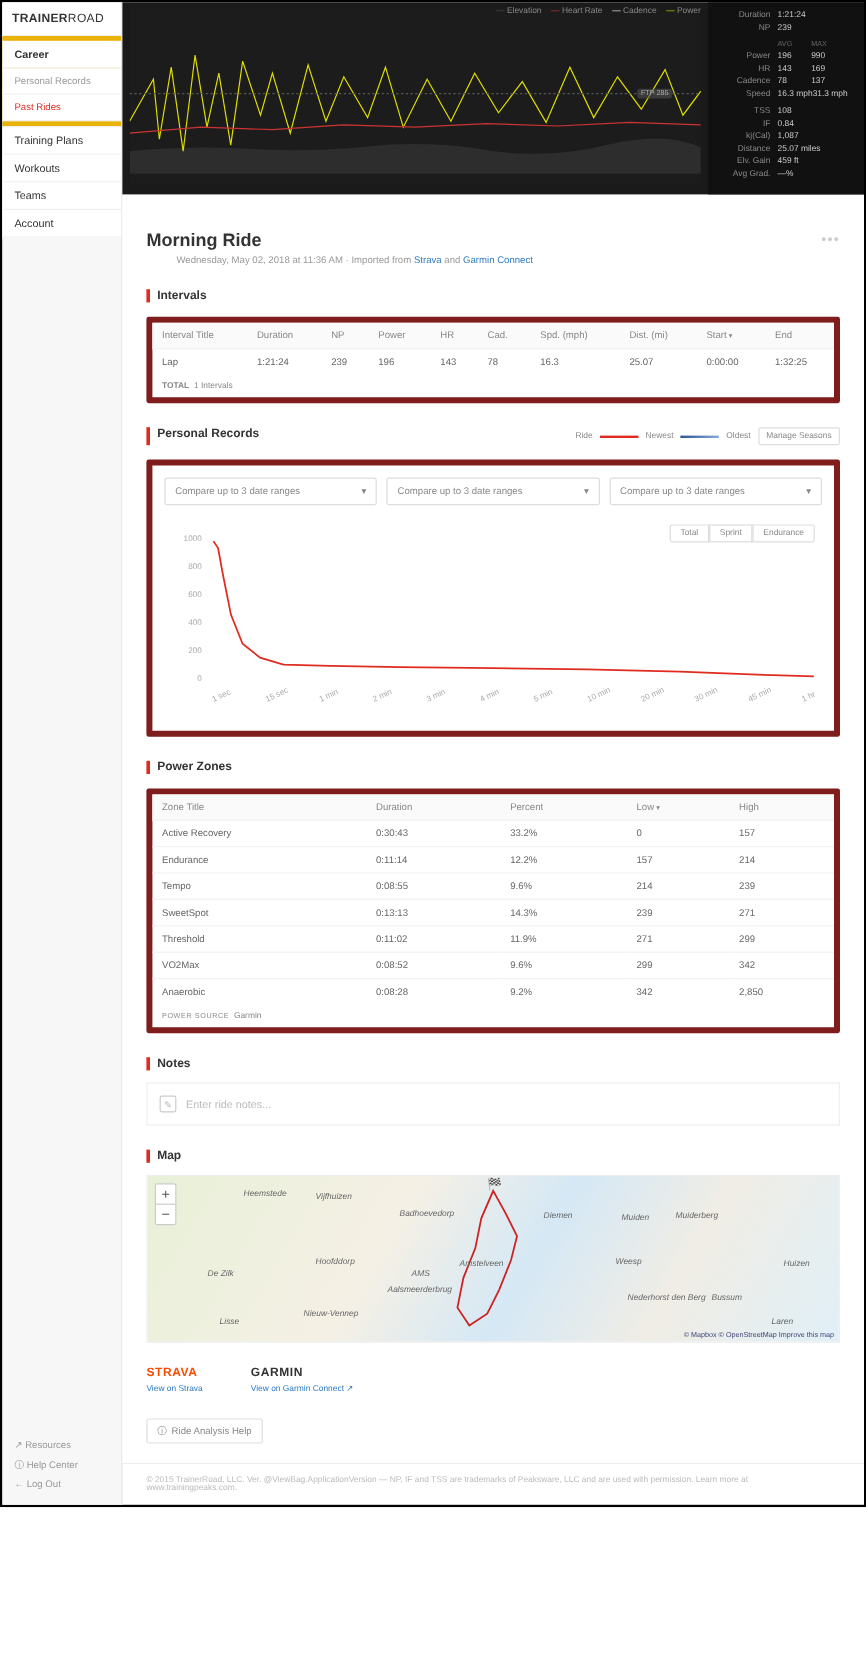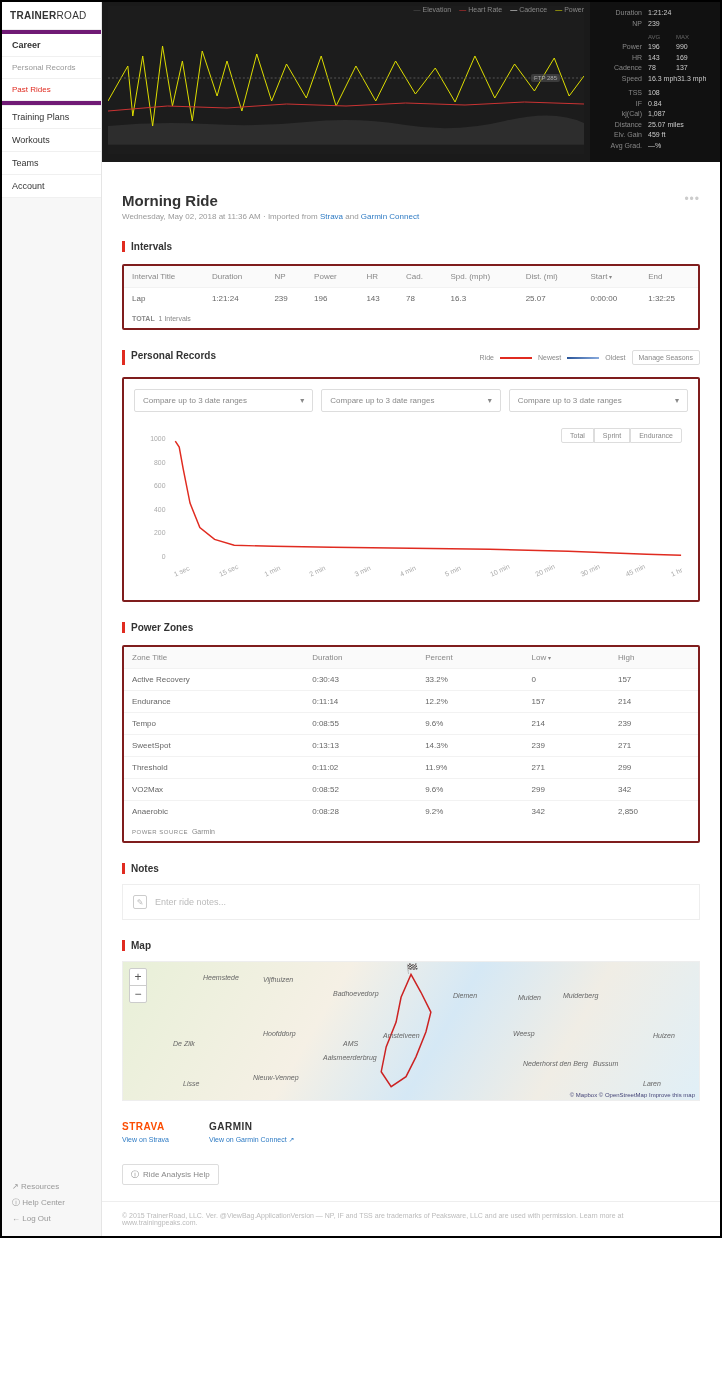--- a/index.html
+++ b/index.html
@@ -5,45 +5,45 @@
 * { box-sizing: border-box; margin: 0; padding: 0; }
 body { font-family: -apple-system, BlinkMacSystemFont, "Segoe UI", Helvetica, Arial, sans-serif; font-size: 11px; color: #333; background: #fff; width: 722px; }
 .app { display: flex; border: 2px solid #000; }
 .sidebar { width: 100px; background: #f7f7f7; border-right: 1px solid #e5e5e5; display: flex; flex-direction: column; }
 .logo { padding: 8px; font-weight: 700; font-size: 10px; letter-spacing: 0.3px; background: #fff; border-bottom: 1px solid #eee; }
 .logo span.thin { font-weight: 300; }
 .nav-item { padding: 6px 10px; font-size: 9px; color: #333; cursor: pointer; background:#fff; border-bottom:1px solid #f0f0f0;}
 .nav-item.sub { padding-left: 10px; color: #999; font-size: 8px; }
 .nav-item.sub.active { color: #e02b20; }
 .nav-item.top { font-weight: 600; }
-.nav-group { background:#701a75; border-bottom:1px solid #eee; padding:4px 0;}
+.nav-group { background:#eab308; border-bottom:1px solid #eee; padding:4px 0;}
 .sidebar-bottom { margin-top: auto; padding: 10px; font-size: 8px; color: #999; }
 .sidebar-bottom div { padding: 3px 0; cursor: pointer; }
 .main { flex: 1; display: flex; flex-direction: column; }
 .chart-header { background: #1a1a1a; color: #aaa; display: flex; height: 160px; position: relative; }
 .chart-area { flex: 1; position: relative; padding: 4px 6px; }
 .legend { position:absolute; top:4px; right:6px; font-size:7px; display:flex; gap:8px; color:#888;}
 .legend span::before { content:"—"; margin-right:2px; }
 .legend .el::before{color:#555;} .legend .hr::before{color:#d33;} .legend .cad::before{color:#eee;} .legend .pwr::before{color:#dede00;}
 .stats-panel { width: 130px; background: #111; padding: 6px 8px; font-size: 7px; line-height: 1.5; }
 .stats-panel .row { display: flex; justify-content: space-between; white-space:nowrap; }
 .stats-panel .lbl { color: #888; text-align:right; flex:0 0 44px; }
 .stats-panel .val { color: #ccc; text-align:left; flex:1; padding-left:6px;}
 .stats-panel .val2 { color: #ccc; flex:0 0 36px; text-align:left;}
 .stats-panel .hdr { color:#666; font-size:6px; }
 .stats-panel .sep { margin-top: 4px; }
 .content { padding: 30px 20px 16px 20px; background:#fff; }
 .title-row { display:flex; justify-content:space-between; align-items:flex-start;}
 h1 { font-size: 15px; font-weight: 600; }
-.subtitle { font-size: 8px; color: #999; margin-top: 3px; }
+.subtitle { font-size: 8px; color: #999; margin-top: 3px; margin-left: 25px; }
 .subtitle a { color: #2e7bc4; text-decoration:none;}
 .dots { color:#ccc; font-size:12px; letter-spacing:1px;}
 .section { margin-top: 20px; }
 .section-title { font-size: 10px; font-weight: 600; padding-left: 6px; border-left: 3px solid #e02b20; margin-bottom: 10px; display:flex; justify-content:space-between; }
-.panel { border: 2px solid #7f1d1d; border-radius: 2px; margin-top: 12px; }
+.panel { border: 5px solid #7f1d1d; border-radius: 2px; margin-top: 12px; }
 table { width: 100%; border-collapse: collapse; font-size: 8px; }
 th { text-align: left; padding: 6px 8px; color: #888; font-weight: 400; background: #fafafa; }
 td { padding: 6px 8px; color: #666; border-top: 1px solid #f2f2f2; }
 .table-footer { padding: 6px 8px; font-size: 7px; color: #888; }
 .pr-legend { font-size:7px; color:#888; display:flex; align-items:center; gap:6px; font-weight:400;}
 .pr-legend .bar { display:inline-block; width:32px; height:2px; }
 .btn-outline { border:1px solid #ddd; padding:3px 6px; font-size:7px; color:#888; border-radius:2px; cursor:pointer; background:#fff;}
 .dd-row { display:flex; gap:8px; padding:10px; }
 .dd { flex:1; border:1px solid #ddd; padding:6px 8px; font-size:8px; color:#888; display:flex; justify-content:space-between; cursor:pointer; border-radius:2px;}
 .pr-chart-wrap { padding: 6px 12px 12px 12px; position:relative;}

